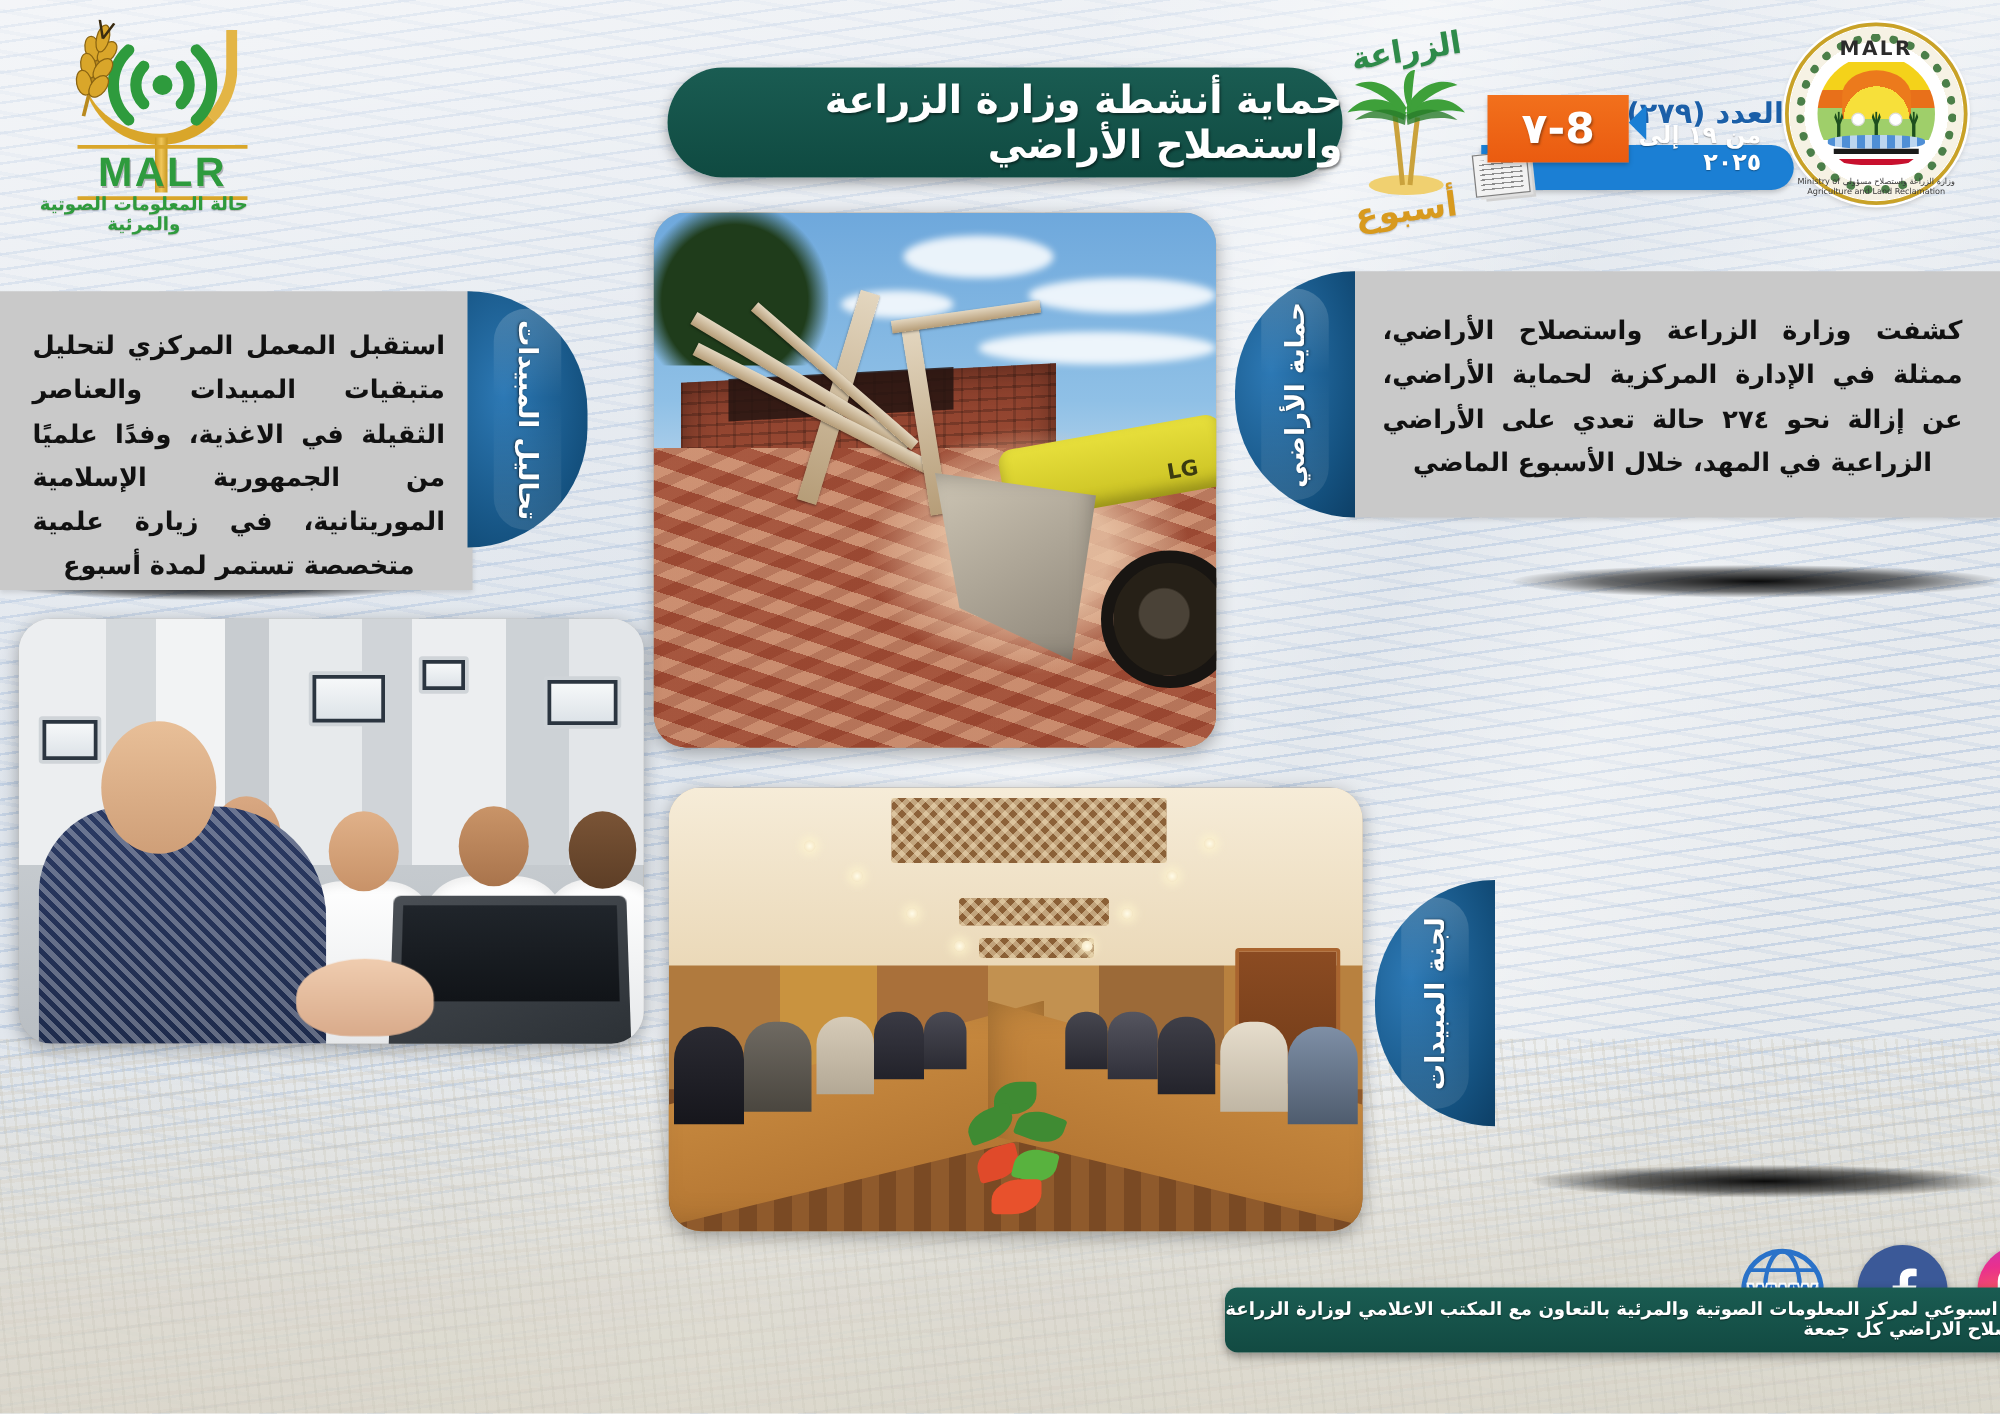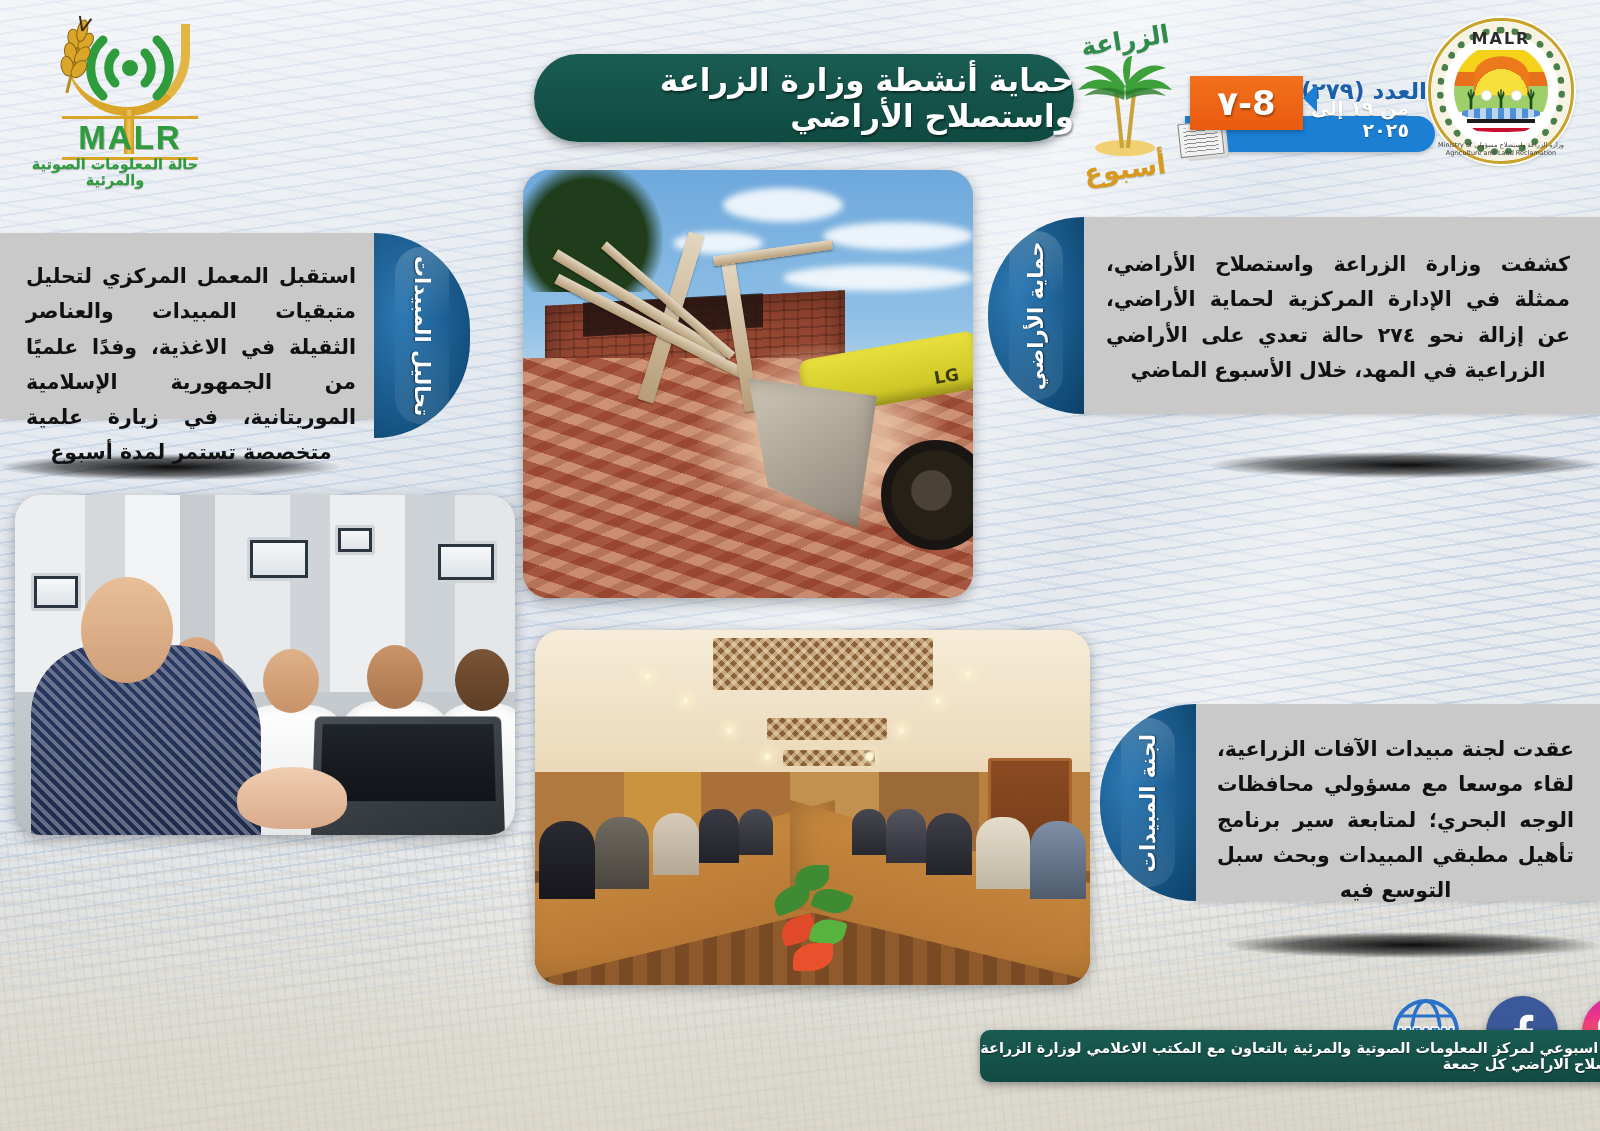--- a/index.html
+++ b/index.html
@@ -209,21 +209,21 @@
     background:radial-gradient(ellipse at center, rgba(0,0,0,.95) 0%, rgba(0,0,0,.55) 45%, rgba(0,0,0,0) 72%);
   }
 
   
   #card1{ right:0; top:217px; width:612px; height:197px; }
   #card1 .card-body{ right:0; width:520px; height:197px; }
   #card1 .card-text{ padding:30px 30px 0 26px; }
   #card1 .tab{ left:0; border-radius:100px 0 0 100px; }
   
   #card2{ left:0; top:233px; width:470px; height:205px; }
-  #card2 .card-body{ left:0; width:378px; height:186px; }
+  #card2 .card-body{ left:0; width:378px; height:239px; }
   #card2 .card-text{ padding:26px 22px 0 26px; }
   #card2 .tab{ right:0; border-radius:0 100px 100px 0; }
   
   #card3{ right:0; top:704px; width:500px; height:197px; }
   #card3 .card-body{ right:0; width:407px; height:197px; }
   #card3 .card-text{ padding:28px 26px 0 24px; }
   #card3 .tab{ left:0; border-radius:100px 0 0 100px; }
 
   
   .photo{ position:absolute; border-radius:26px; overflow:hidden;
@@ -448,23 +448,20 @@
     </div>
     <div class="tab">
       <div class="tab-inner">
         <div class="tab-label" style="transform:rotate(90deg);">تحاليل المبيدات</div>
       </div>
     </div>
   </div>
 
   <div class="shadow-ellipse" style="left:1225px; top:932px; width:375px; height:26px;"></div>
   <div class="card" id="card3">
-    <div class="card-body">
-      <div class="card-text">عقدت لجنة مبيدات الآفات الزراعية،  لقاء موسعا مع مسؤولي محافظات الوجه البحري؛ لمتابعة سير برنامج تأهيل مطبقي المبيدات وبحث سبل التوسع فيه</div>
-    </div>
     <div class="tab">
       <div class="tab-inner">
         <div class="tab-label" style="transform:rotate(-90deg);">لجنة المبيدات</div>
       </div>
     </div>
   </div>
 
   <div class="photo" id="photo-demolition">
     <div class="photo-inner">
       <div class="dm-sky"></div>

